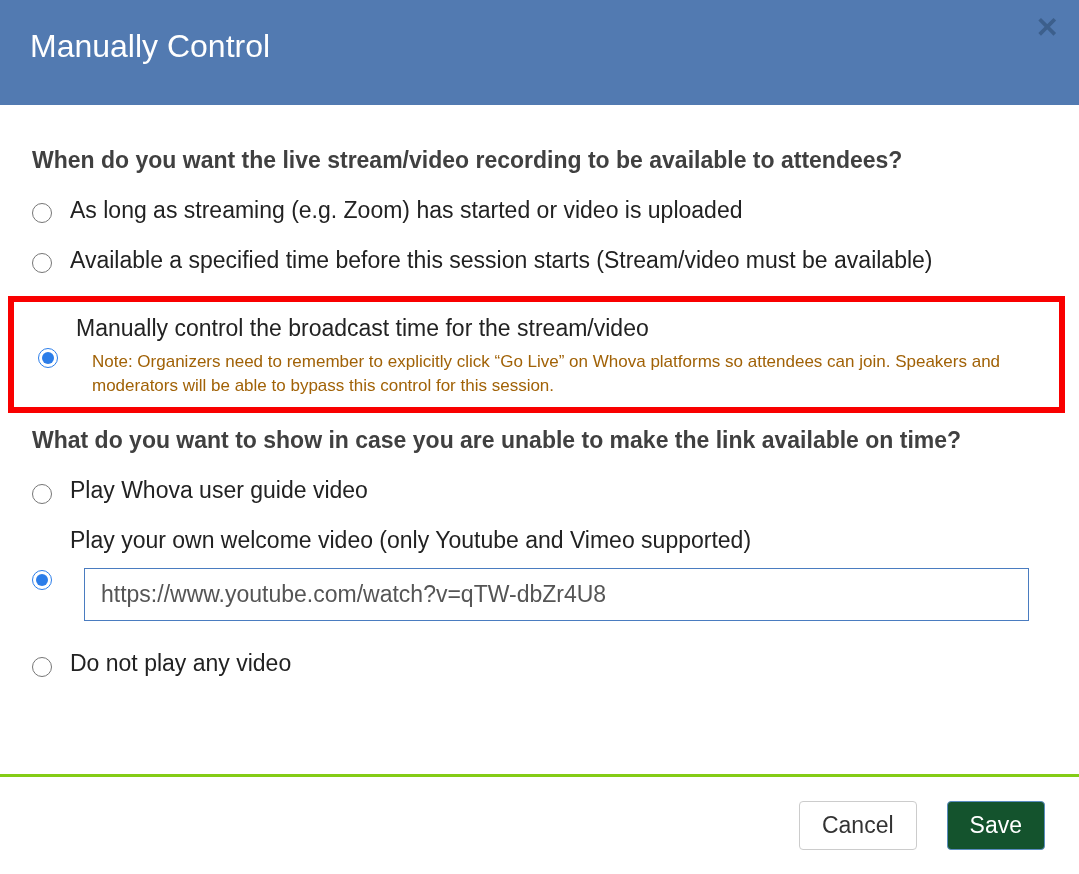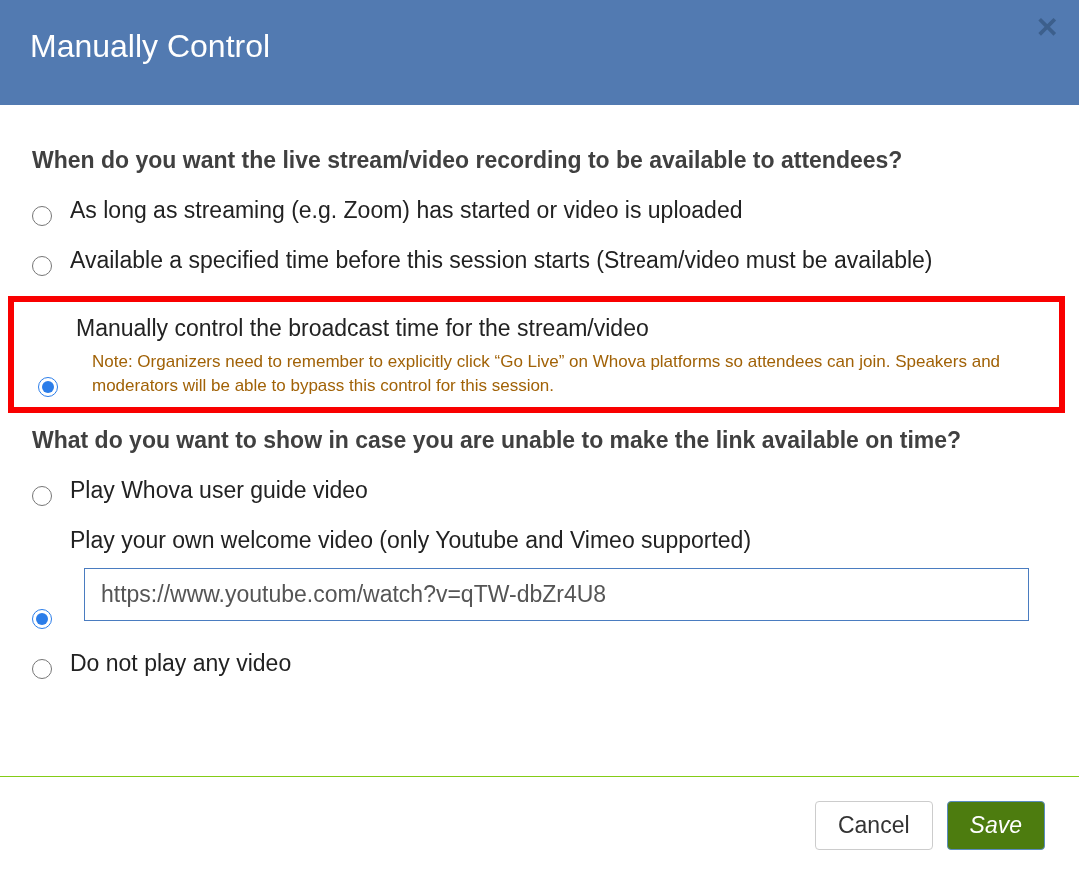--- a/index.html
+++ b/index.html
@@ -43,21 +43,21 @@
     }
     .section-heading {
       font-size: 23px;
       font-weight: 700;
       color: #404040;
       margin-bottom: 20px;
       line-height: 1.35;
     }
     .radio-row {
       display: flex;
-      align-items: flex-end;
+      align-items: center;
       margin-bottom: 20px;
       font-size: 23px;
       color: #222;
     }
     .radio-row input[type="radio"] {
       width: 20px;
       height: 20px;
       margin-top: 5px;
       margin-right: 18px;
       flex-shrink: 0;
@@ -97,43 +97,42 @@
       font-size: 23px;
       color: #555;
       padding: 12px 16px;
       border: 1px solid #4a7cc0;
       margin-top: 12px;
       margin-bottom: 8px;
       margin-left: 14px;
       font-family: inherit;
     }
     .modal-footer {
-      border-top: 1px solid #84cc16;
+      border-top: 3px solid #84cc16;
       padding: 24px 34px 24px 24px;
       display: flex;
       justify-content: flex-end;
-      gap: 14px;
+      gap: 30px;
     }
     .btn {
       font-size: 23px;
       padding: 10px 22px;
       border-radius: 4px;
       cursor: pointer;
       font-family: inherit;
     }
     .btn-cancel {
       background: #fff;
       color: #333;
       border: 1px solid #ccc;
     }
     .btn-save {
-      background: #4d7c0f;
+      background: #14532d;
       color: #fff;
       border: 1px solid #5a8cbf;
-      font-style: italic;
     }
   </style>
 </head>
 <body>
 
 <div class="modal">
 
   <div class="modal-header">
     <div class="modal-title">Manually Control</div>
     <div class="close-x">✕</div>

